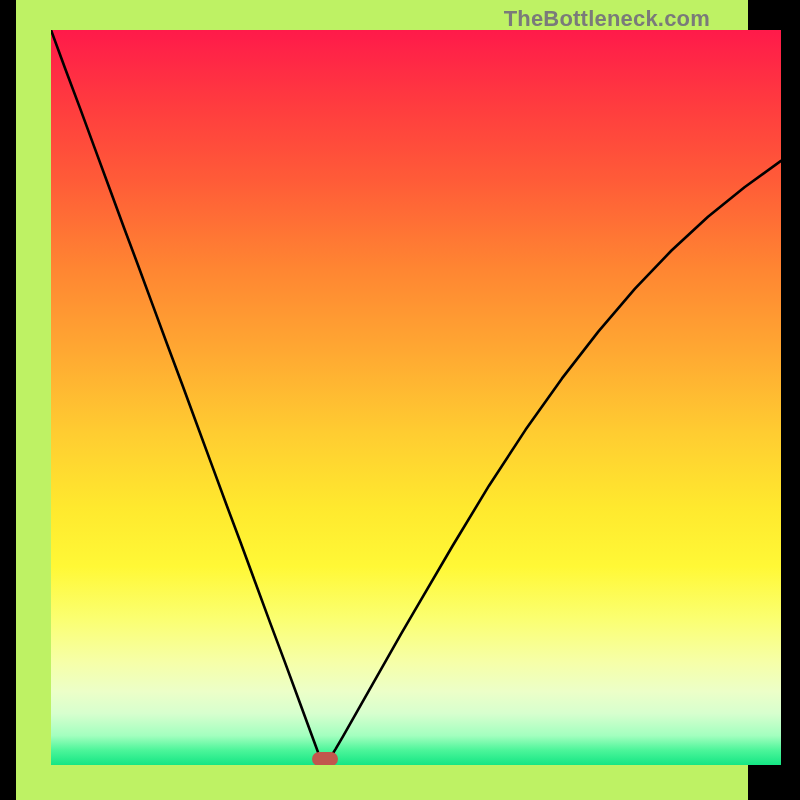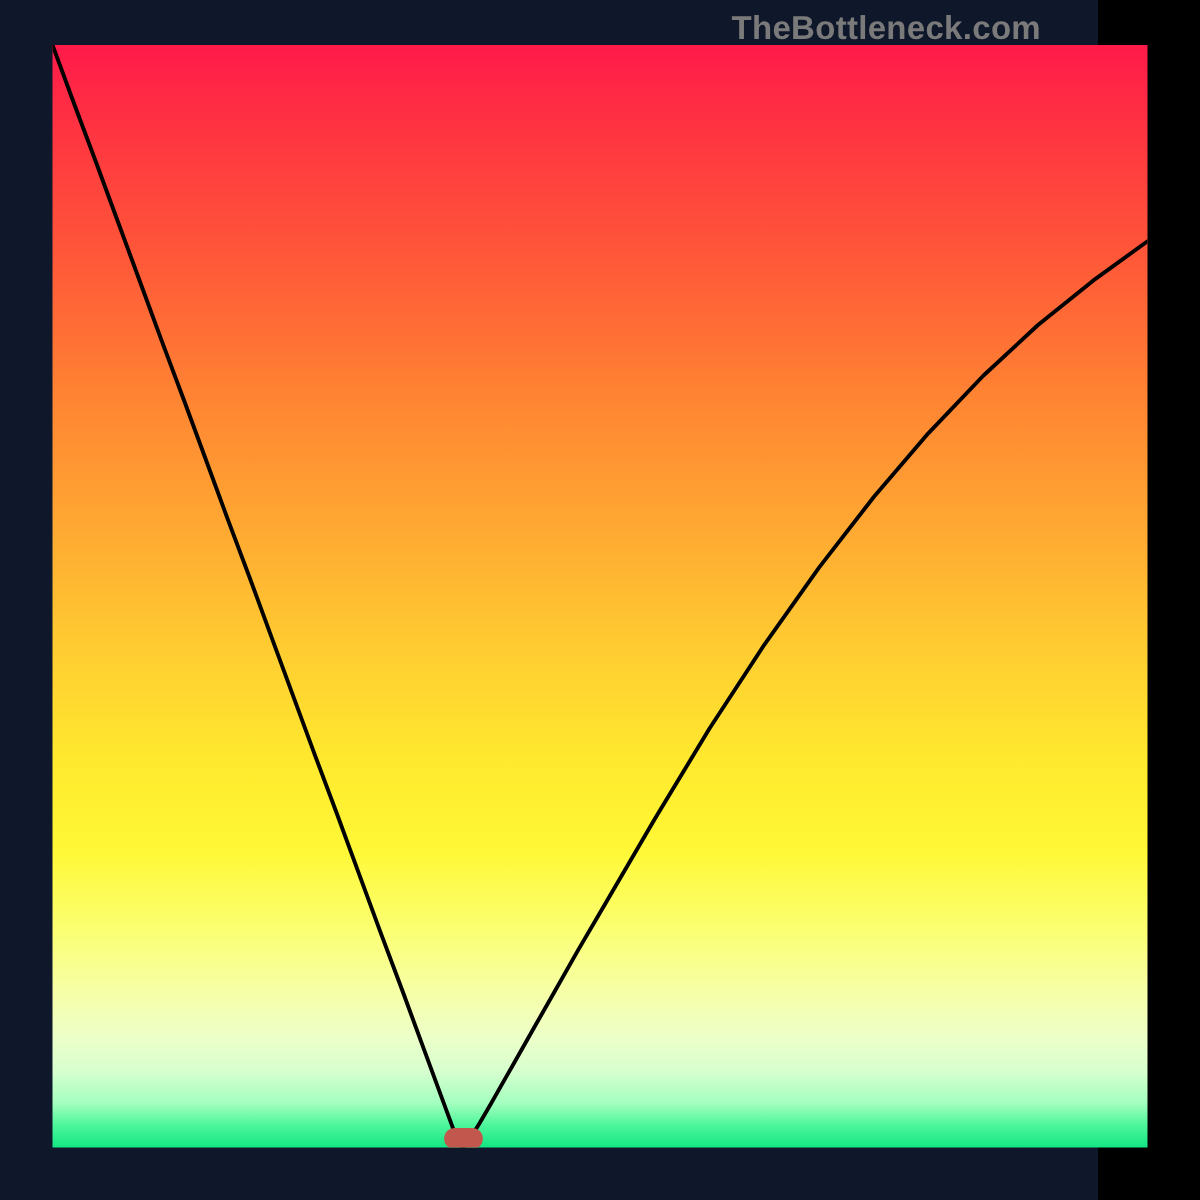--- a/index.html
+++ b/index.html
@@ -6,25 +6,25 @@
     margin: 0;
     padding: 0;
     width: 800px;
     height: 800px;
     background: #000;
     overflow: hidden;
     font-family: Arial, Helvetica, sans-serif;
   }
   .frame {
     position: absolute;
-    left: 0;
+    left: 16px;
     top: 0;
     width: 732px;
     height: 800px;
-    background: #0f172a;
+    background: #bef264;
   }
   .plot {
     position: absolute;
     left: 35px;
     top: 30px;
     width: 730px;
     height: 735px;
     background: linear-gradient(
       to bottom,
       #ff1a4a 0%,

